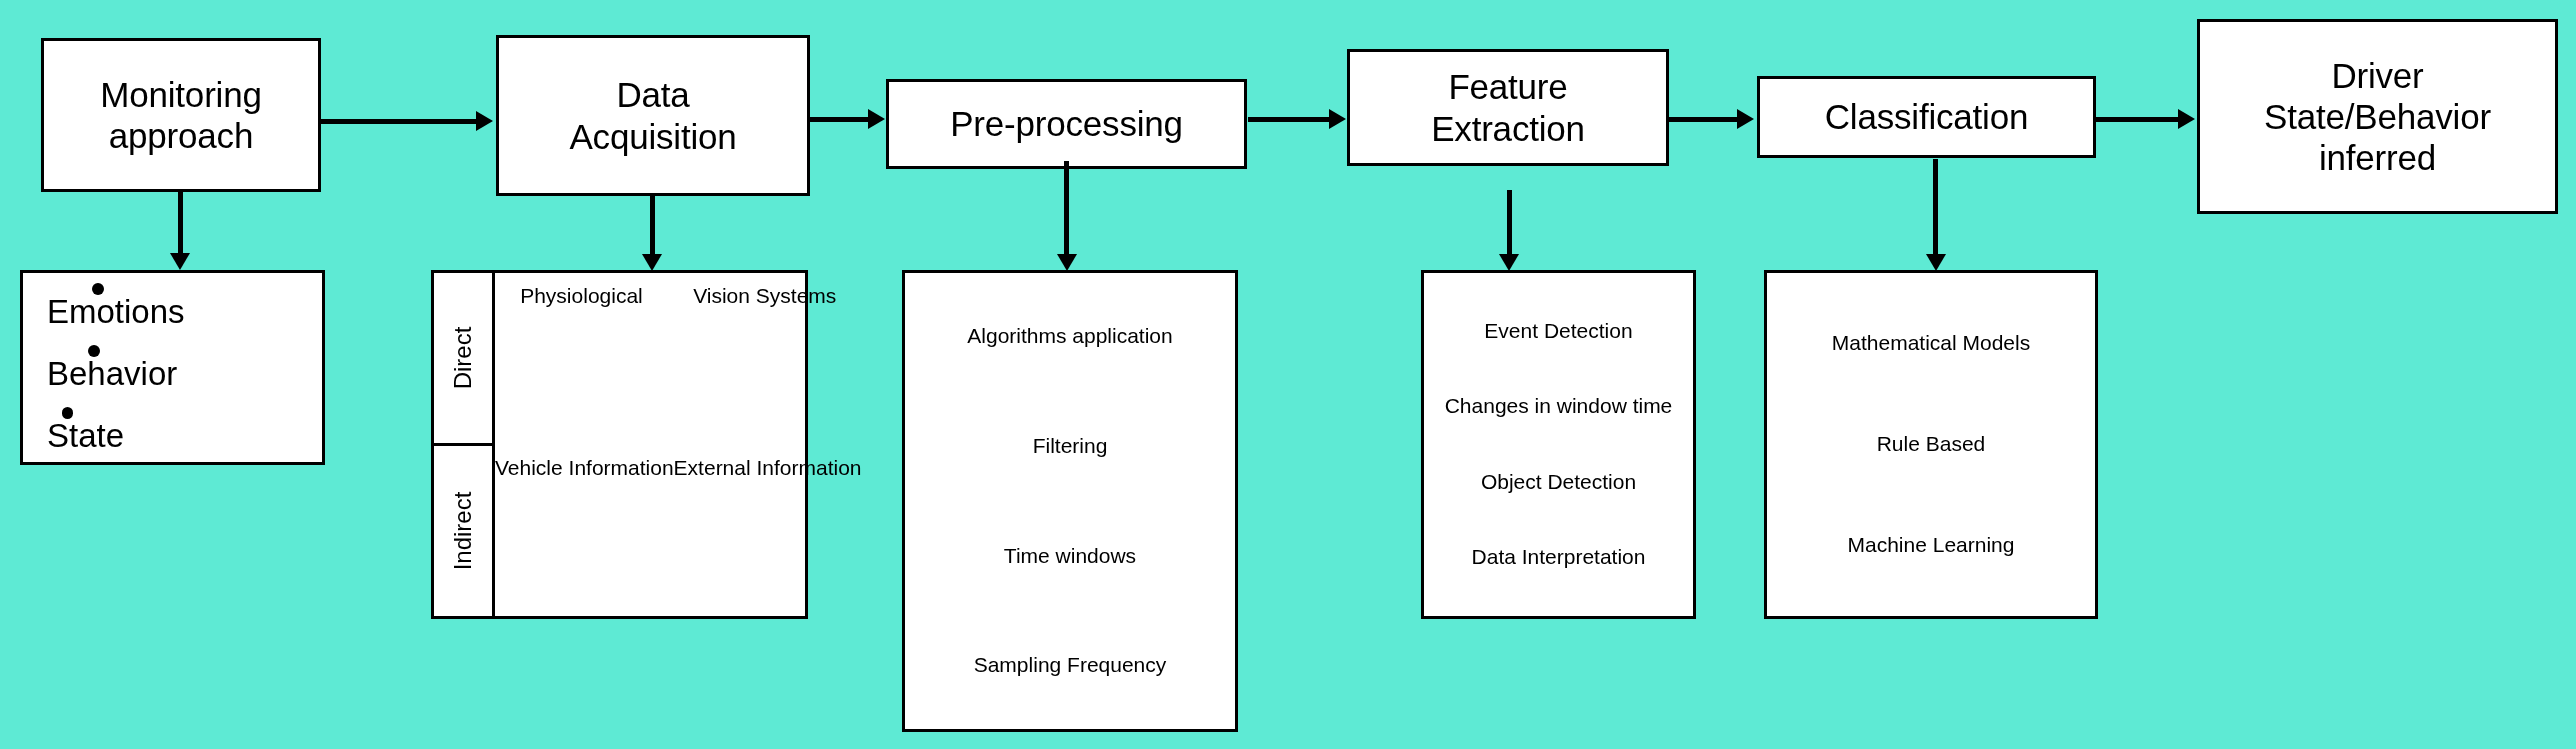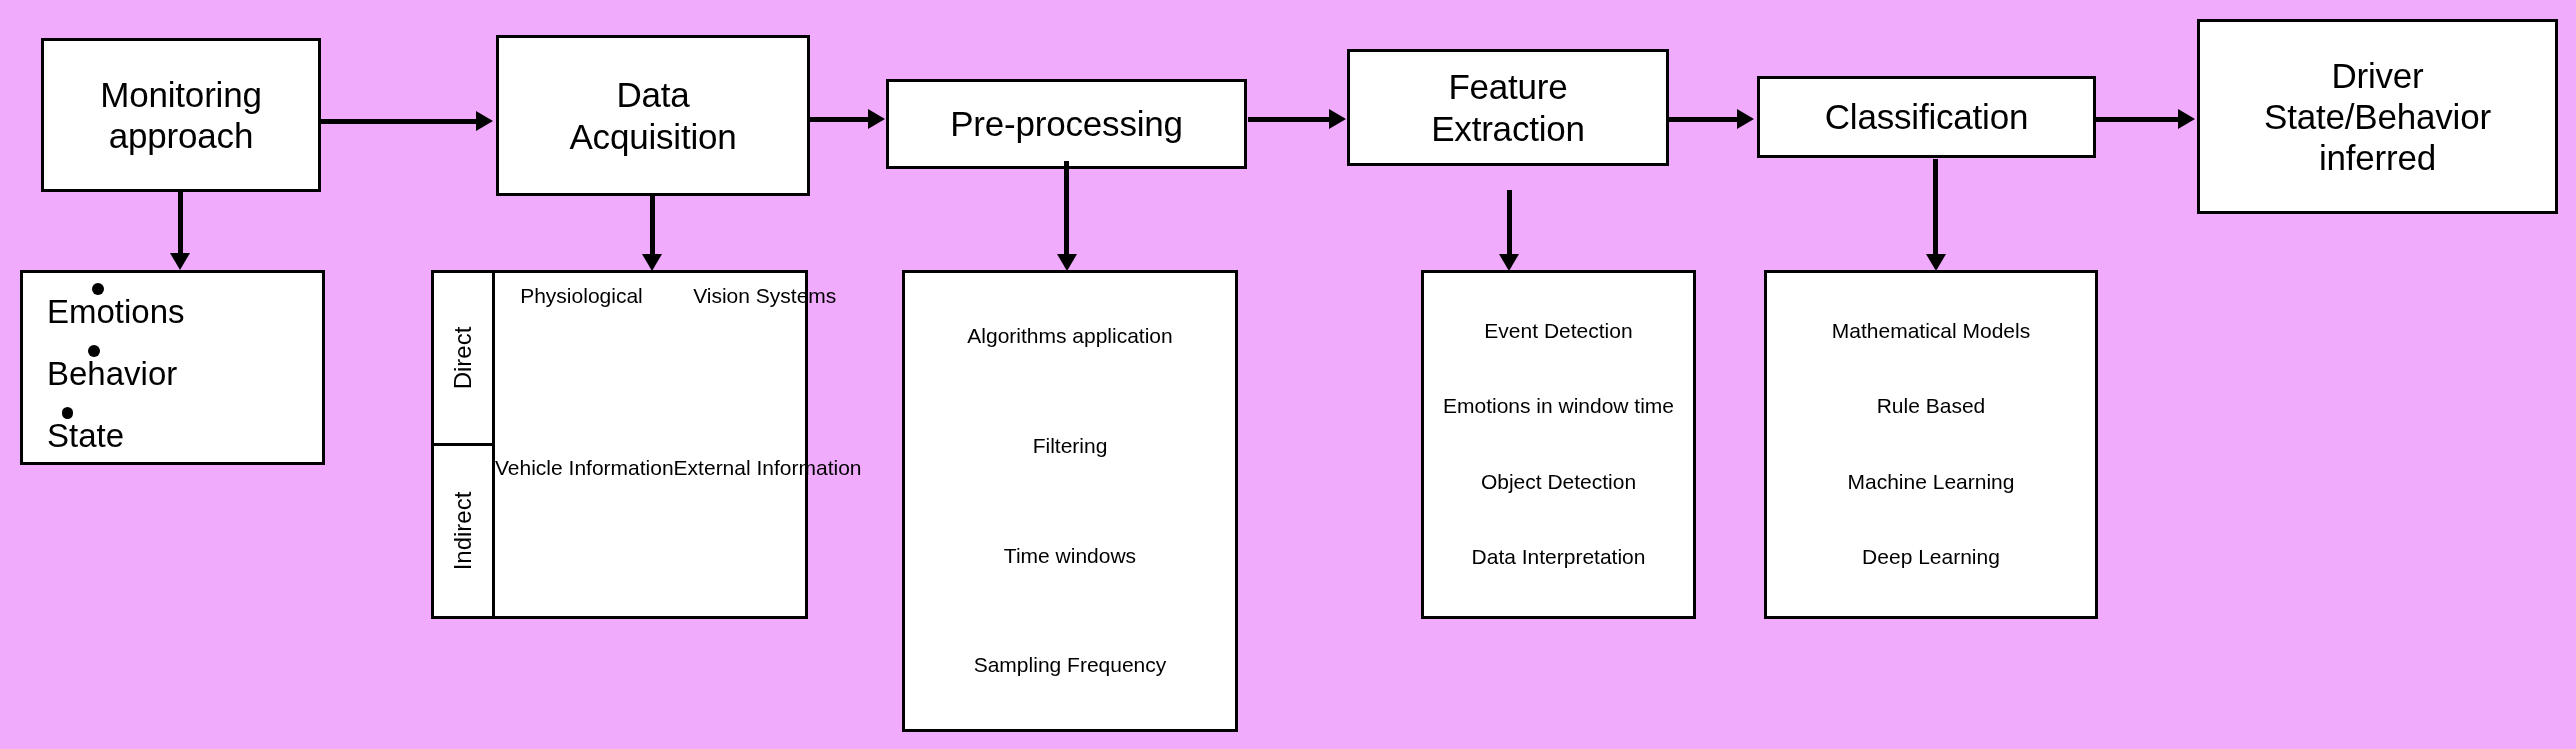--- a/index.html
+++ b/index.html
@@ -8,21 +8,21 @@
     background: #ffffff;
   }
   body {
     font-family: "Liberation Sans", sans-serif;
     color: #000000;
   }
   #canvas {
     position: relative;
     width: 2576px;
     height: 749px;
-    background: #f0abfc;
+    background: #5eead4;
     overflow: hidden;
   }
   .box {
     position: absolute;
     box-sizing: border-box;
     border: 3.9px solid #000000;
     background: #ffffff;
     display: flex;
     flex-direction: column;
     align-items: center;
@@ -235,40 +235,39 @@
   </div>
 
   <div class="hline" style="left:1669px; top:117px; width:69px;"></div>
   <div class="arrow-r" style="left:1737px; top:109px;"></div>
 
   <div class="vline" style="left:1507px; top:190px; height:65px;"></div>
   <div class="arrow-d" style="left:1499px; top:254px;"></div>
 
   <div class="box detail" style="left:1421px; top:270px; width:275px; height:349px;">
     <span class="item">Event Detection</span>
-    <span class="item">Emotions in window time</span>
+    <span class="item">Changes in window time</span>
     <span class="item">Object Detection</span>
     <span class="item">Data Interpretation</span>
   </div>
 
   <div class="box stage" style="left:1757px; top:76px; width:339px; height:82px;">
     <span class="line">Classification</span>
   </div>
 
   <div class="hline" style="left:2096px; top:117px; width:83px;"></div>
   <div class="arrow-r" style="left:2178px; top:109px;"></div>
 
   <div class="vline" style="left:1933px; top:159px; height:97px;"></div>
   <div class="arrow-d" style="left:1926px; top:254px;"></div>
 
   <div class="box detail" style="left:1764px; top:270px; width:334px; height:349px;">
     <span class="item">Mathematical Models</span>
     <span class="item">Rule Based</span>
     <span class="item">Machine Learning</span>
-    <span class="item">Deep Learning</span>
   </div>
 
   <div class="box stage" style="left:2197px; top:19px; width:361px; height:195px;">
     <span class="line">Driver</span>
     <span class="line">State/Behavior</span>
     <span class="line">inferred</span>
   </div>
 
 </div>
 

